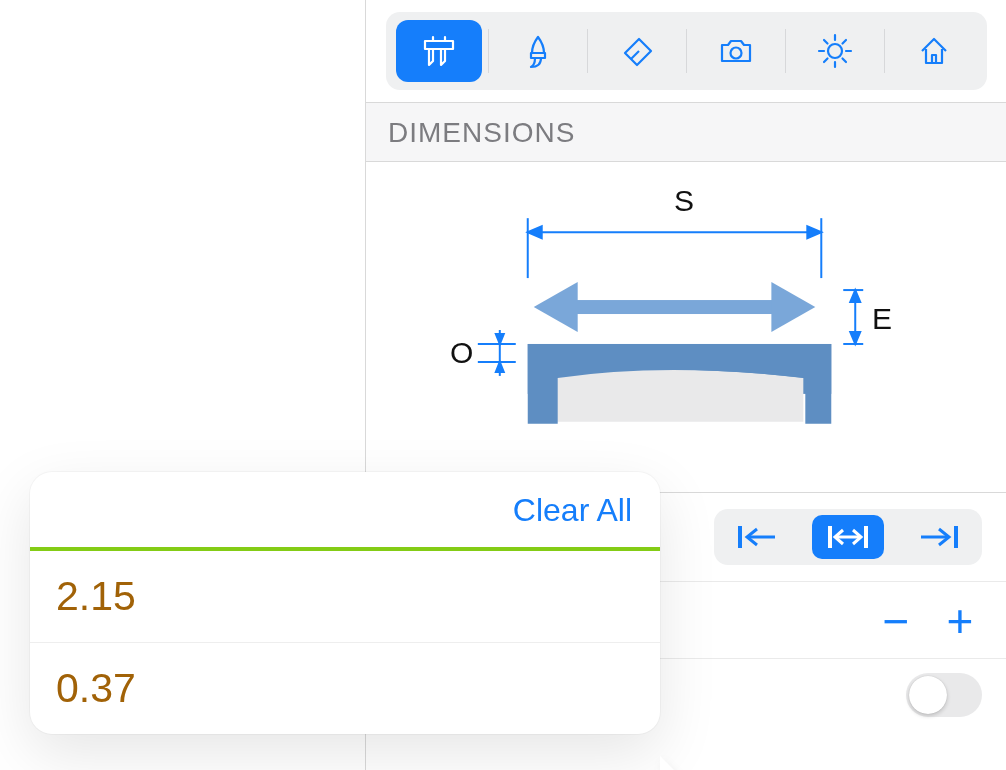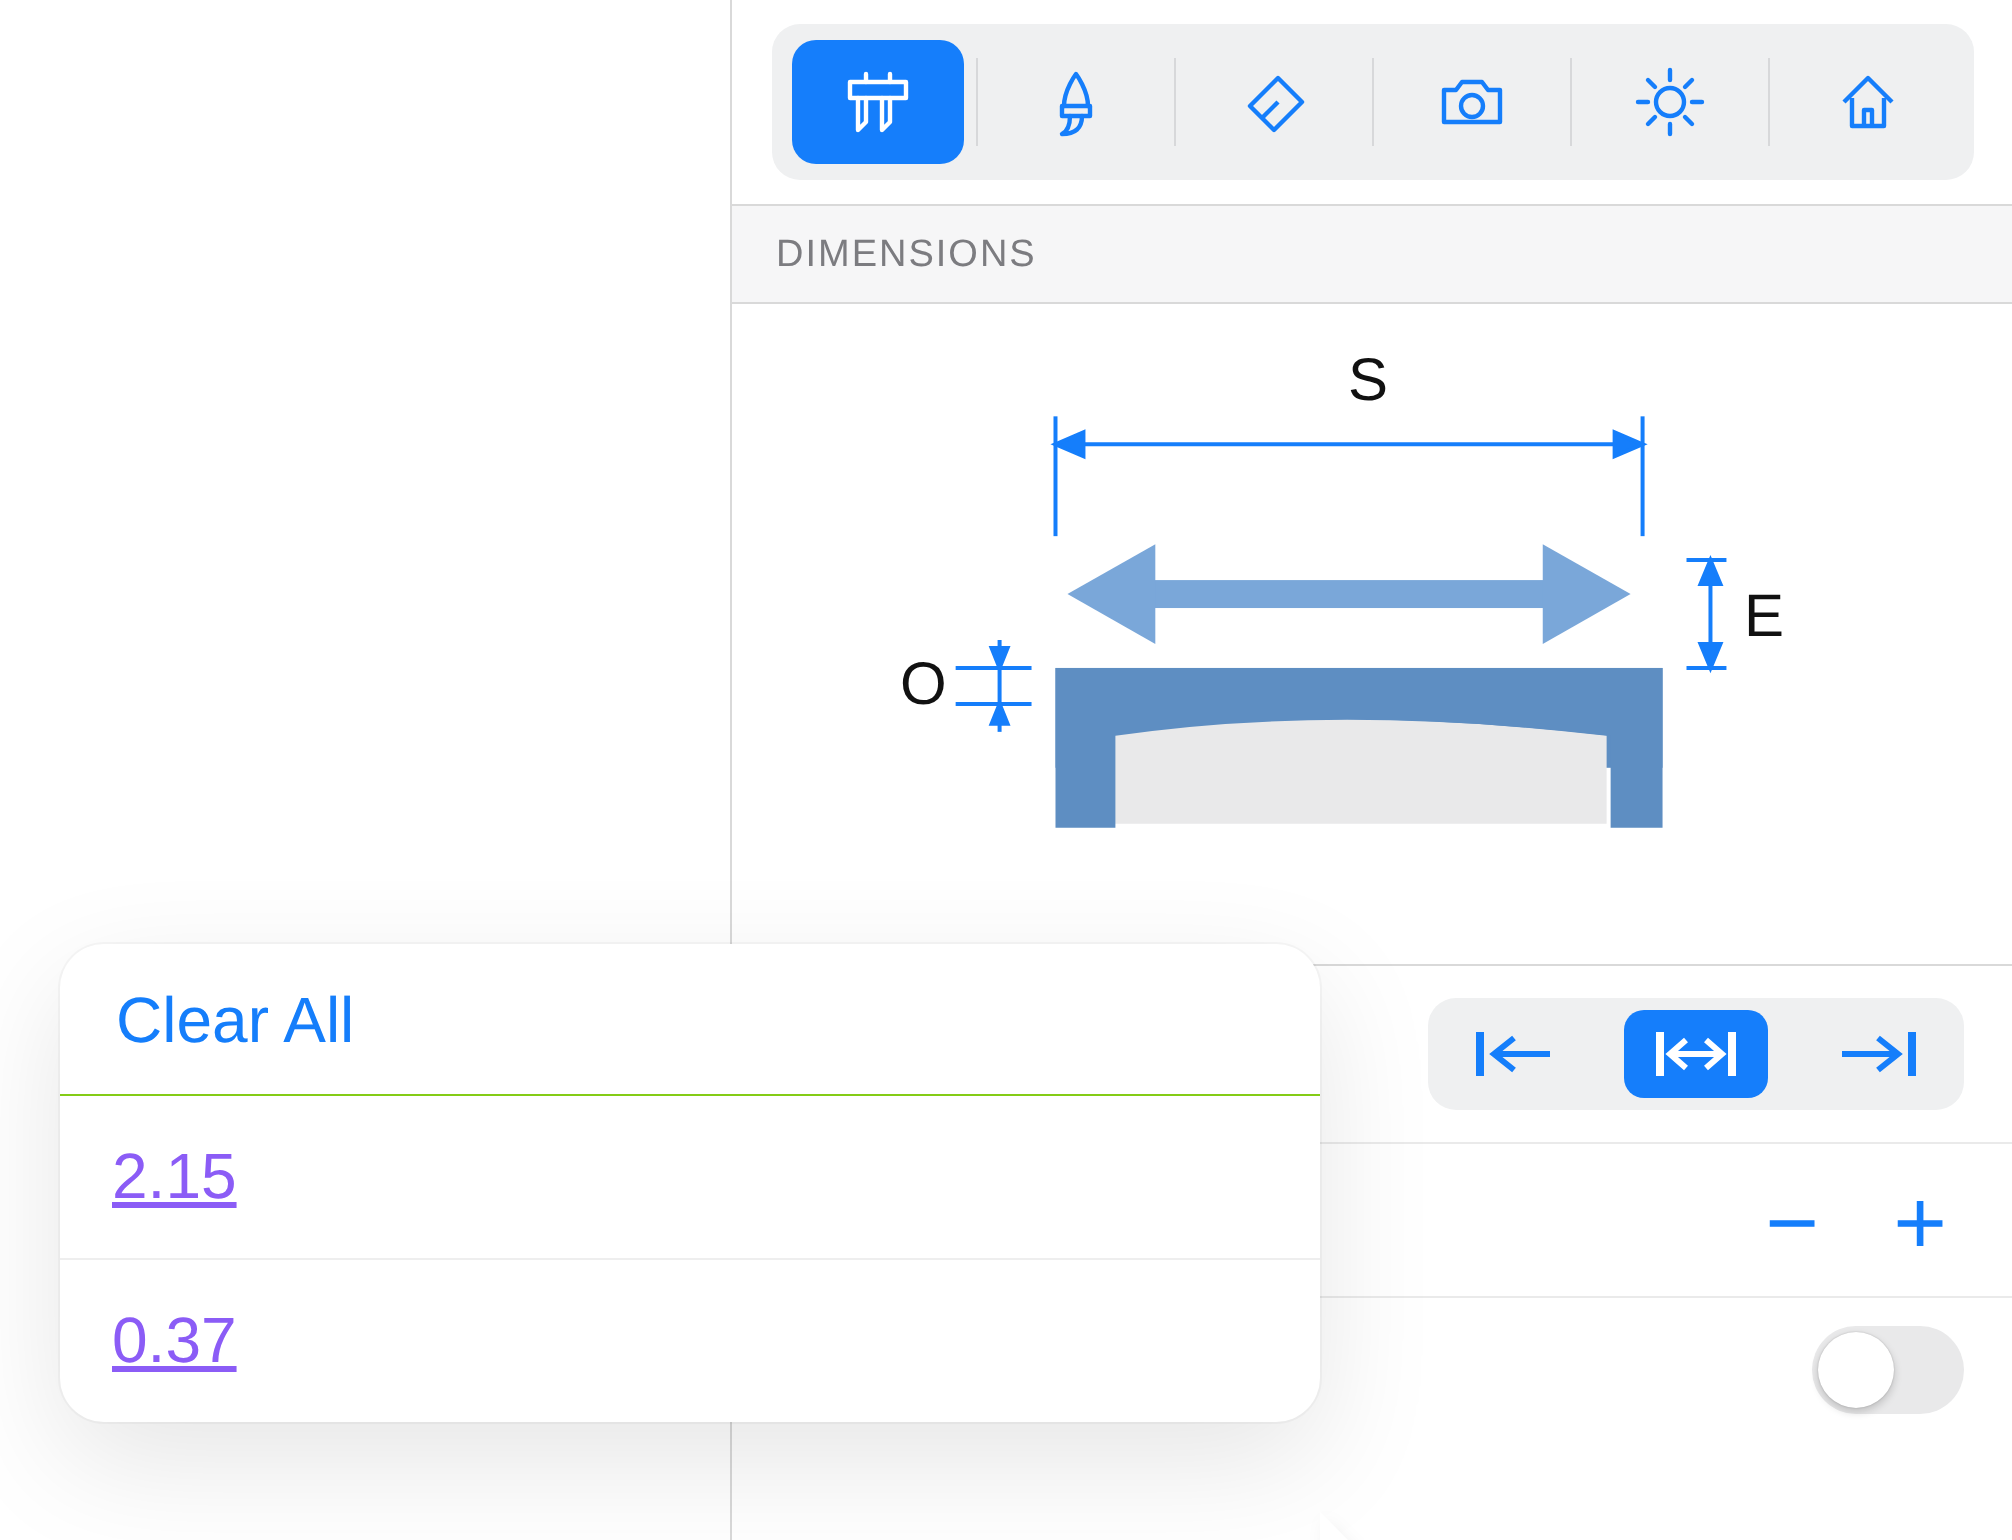--- a/index.html
+++ b/index.html
@@ -59,21 +59,21 @@
     }
     .tool-btn svg { width: 40px; height: 40px; }
 
     
     .section-header {
       border-top: 1px solid #d9d9d9;
       border-bottom: 1px solid #d9d9d9;
       background: #f6f6f7;
       color: #7c7c80;
       letter-spacing: 1px;
-      font-size: 19px;
+      font-size: 28px;
       padding: 14px 22px 12px;
       font-weight: 400;
     }
 
     
     .diagram {
       height: 330px;
       position: relative;
       background: #fff;
     }
@@ -167,37 +167,36 @@
       position: absolute;
       left: 30px;
       top: 472px;
       width: 630px;
       background: #fff;
       border-radius: 22px;
       box-shadow: 0 20px 60px rgba(0,0,0,0.10), 0 0 0 1px rgba(0,0,0,0.03);
     }
     .popover-header {
       display: flex;
-      justify-content: flex-start;
+      justify-content: flex-end;
       padding: 20px 28px 18px;
-      border-bottom: 1px solid #84cc16;
+      border-bottom: 4px solid #84cc16;
     }
     .clear-all {
       color: #157efb;
       font-size: 32px;
       cursor: pointer;
       font-weight: 400;
     }
     .hist-item {
       padding: 22px 26px;
-      font-size: 32px;
-      color: #8b5cf6;
+      font-size: 41px;
+      color: #a16207;
       border-bottom: 1px solid #eee;
       cursor: pointer;
-      text-decoration: underline;
     }
     .hist-item:last-child { border-bottom: none; }
 
     
     .popover::after {
       content: '';
       position: absolute;
       right: -18px;
       top: 284px;
       width: 0; height: 0;

